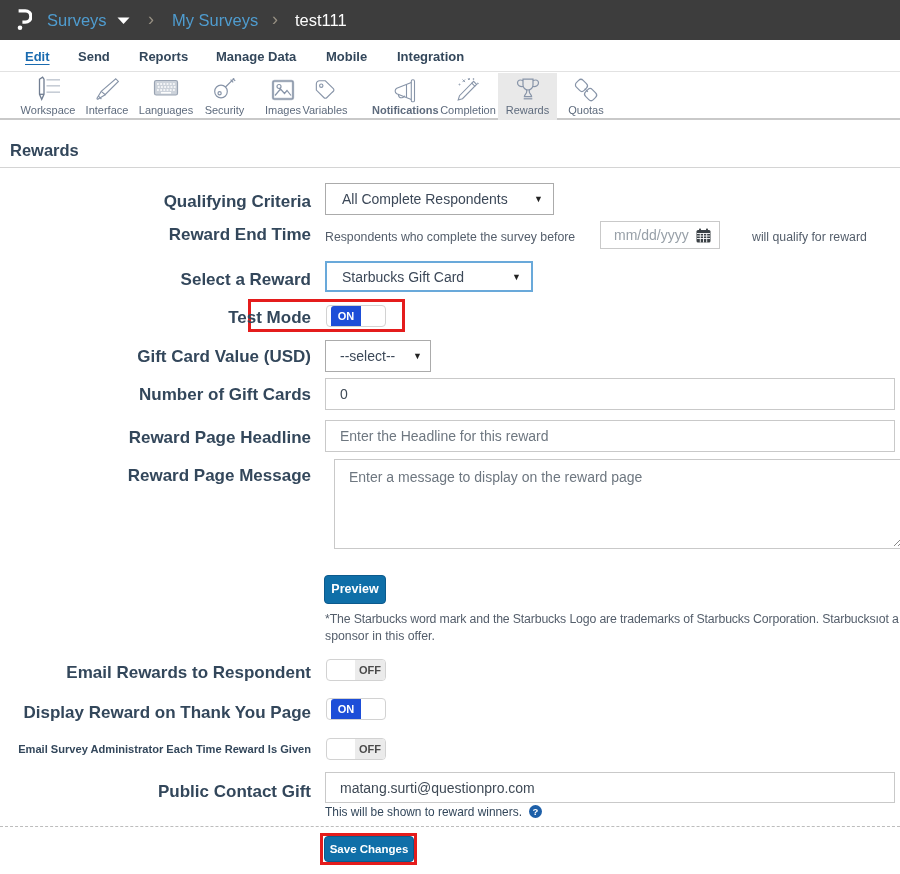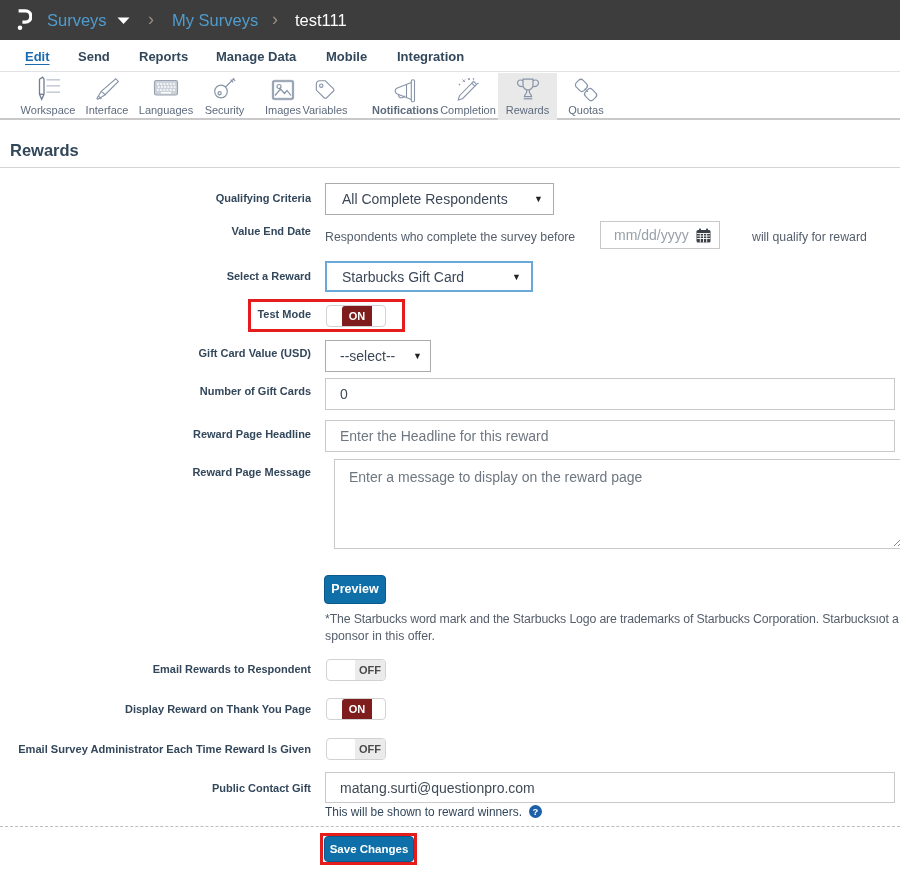--- a/index.html
+++ b/index.html
@@ -18,32 +18,32 @@
 
 #toolbar { position:absolute; left:0; top:73px; width:900px; height:47px; background:#fff; border-bottom:2px solid #c9c9c9; }
 .tool { position:absolute; top:0; height:45px; text-align:center; }
 .tool svg { display:block; margin:3px auto 0; }
 .tool .tl { font-size:11px; color:#5e6b7d; display:block; margin-top:0px; }
 .tool.sel { background:#e9e9e9; }
 
 #h1 { position:absolute; left:10px; top:141px; font-size:16.5px; font-weight:bold; color:#33475b; }
 #hr1 { position:absolute; left:0; top:167px; width:900px; border-top:1px solid #d4d4d4; }
 
-.flabel { position:absolute; right:589px; white-space:nowrap; font-size:11px; font-weight:bold; color:#33475b; }
+.flabel { position:absolute; right:589px; white-space:nowrap; font-size:17px; font-weight:bold; color:#33475b; }
 .ctl { position:absolute; background:#fff; }
 .selbox { border:1px solid #ababab; color:#3c4858; font-size:14px; }
 .selbox .arr { position:absolute; right:10px; top:50%; transform:translateY(-50%); font-size:9px; color:#222; }
 .selbox .stx { position:absolute; left:16px; top:50%; transform:translateY(-50%); }
 .inbox { border:1px solid #c9c9c9; font-size:14px; color:#3f4a56; }
 .inbox .itx { position:absolute; left:14px; top:50%; transform:translateY(-50%); }
 .ph { color:#6e7780; }
 .btext { font-size:12.3px; color:#545e6b; white-space:nowrap; }
 .toggle { position:absolute; width:60px; height:22px; border:1px solid #d2d2d2; border-radius:4px; overflow:hidden; background:#fff; }
 .toggle .half { position:absolute; top:0; width:30px; height:22px; line-height:21px; text-align:center; font-size:11px; font-weight:bold; }
-.t-on { left:15px; background:#7f1d1d; color:#fff; border-radius:3px 0 0 3px; }
+.t-on { left:4px; background:#1d4ed8; color:#fff; border-radius:3px 0 0 3px; }
 .t-off { right:0; background:#ebebeb; color:#4a4a4a; }
 .bluebtn { position:absolute; background:#0f6fa8; border:1px solid #0c5a8d; border-radius:4px; color:#fff; font-size:14px; font-weight:bold; text-align:center; }
 #dash { position:absolute; left:0; top:826px; width:900px; border-top:1px dashed #bdbdbd; }
 .redrect { position:absolute; border:3px solid #e41c1c; }
 </style>
 </head>
 <body>
 
 <div id="topbar">
   <svg class="abs" style="left:16px;top:8px;" width="16" height="25" viewBox="0 0 16 25">
@@ -174,21 +174,21 @@
 
 <div id="h1">Rewards</div>
 <div id="hr1"></div>
 
 <div class="flabel" style="top:192px;">Qualifying Criteria</div>
 <div class="ctl selbox" style="left:325px;top:183px;width:229px;height:32px;">
   <span class="stx">All Complete Respondents</span>
     <span class="arr">▼</span>
 </div>
 
-<div class="flabel" style="top:225px;">Value End Date</div>
+<div class="flabel" style="top:225px;">Reward End Time</div>
 <div class="abs btext" style="left:325px;top:230px;">Respondents who complete the survey before</div>
 <div class="ctl inbox" style="left:600px;top:221px;width:120px;height:28px;">
   <span class="itx" style="left:13px;font-size:14px;color:#98a0a8;">mm/dd/yyyy</span>
   <svg class="abs" style="right:8px;top:6px;" width="15" height="15" viewBox="0 0 15 15">
     <rect x="0.5" y="2" width="14" height="12.5" rx="1.5" fill="#3a4045"></rect>
     <rect x="3" y="0.5" width="2" height="3.5" rx="0.8" fill="#3a4045"></rect>
     <rect x="10" y="0.5" width="2" height="3.5" rx="0.8" fill="#3a4045"></rect>
     <g stroke="#fff" stroke-width="0.9">
         <path d="M1,5.5 h13"></path>
         <path d="M1,8 h13"></path>

